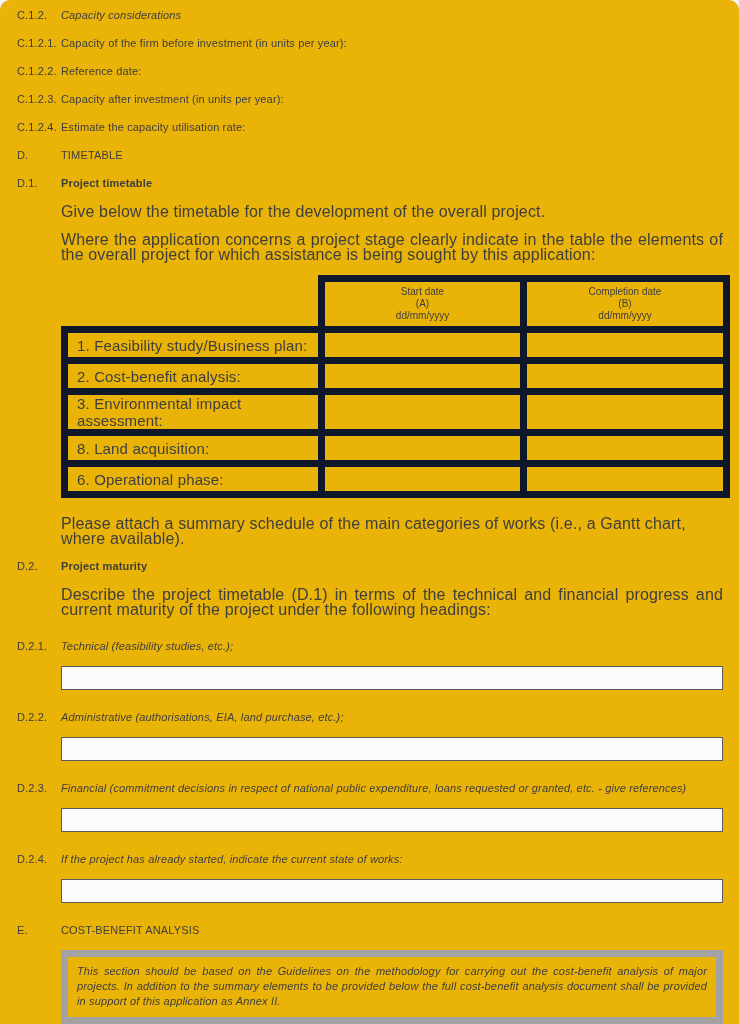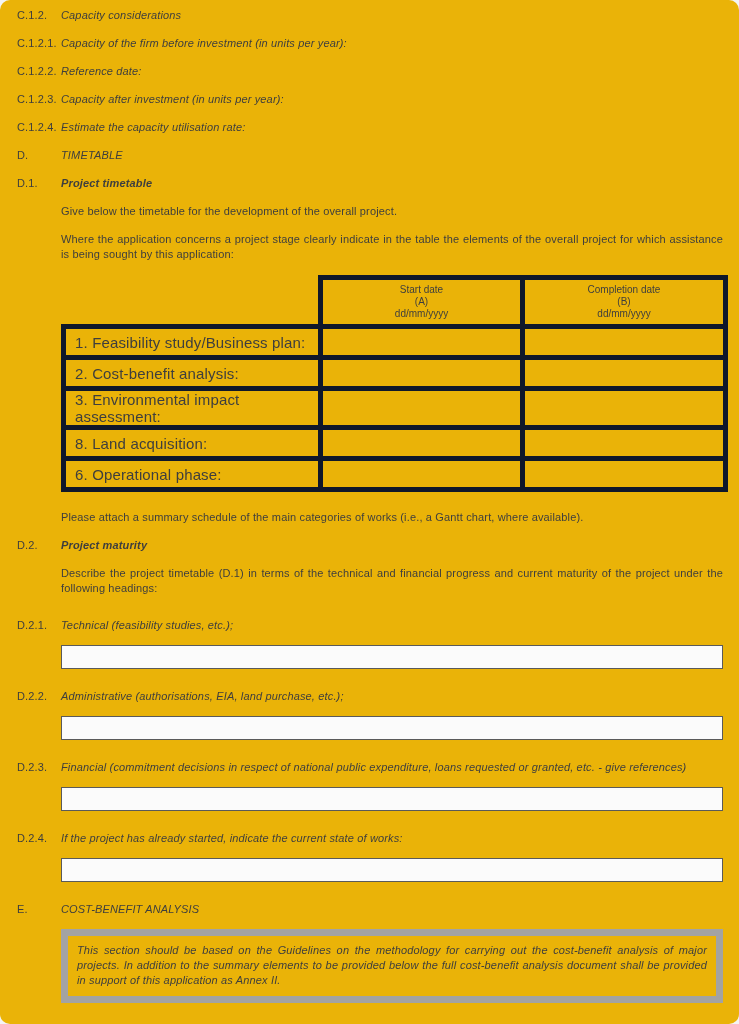--- a/index.html
+++ b/index.html
@@ -21,41 +21,41 @@
     align-items: baseline;
     font-size: 11px;
     line-height: 15px;
     margin-bottom: 13px;
     letter-spacing: 0.15px;
   }
   .num {
     flex: 0 0 44px;
     white-space: nowrap;
   }
-  .txt { flex: 1 1 auto; font-style: italic; }
+  .txt { flex: 1 1 auto; }
   .italic { font-style: italic; }
   .bold { font-weight: bold; }
   .mt-lg { margin-top: 12px; }
   .para {
-    font-size: 11px;
+    font-size: 16px;
     line-height: 15px;
     margin: 0 0 13px 44px;
     letter-spacing: 0.15px;
   }
   .justify { text-align: justify; }
   .mb-sm { margin-bottom: 22px; }
 
   table.timetable {
     border-collapse: collapse;
     table-layout: fixed;
     width: 662px;
     margin: 0 0 18px 44px;
   }
   table.timetable th, table.timetable td {
-    border: 5px solid #0f172a;
+    border: 7px solid #0f172a;
     font-weight: normal;
   }
   table.timetable th.corner {
     border: none;
   }
   table.timetable th {
     font-size: 10px;
     line-height: 12px;
     text-align: center;
     vertical-align: middle;

